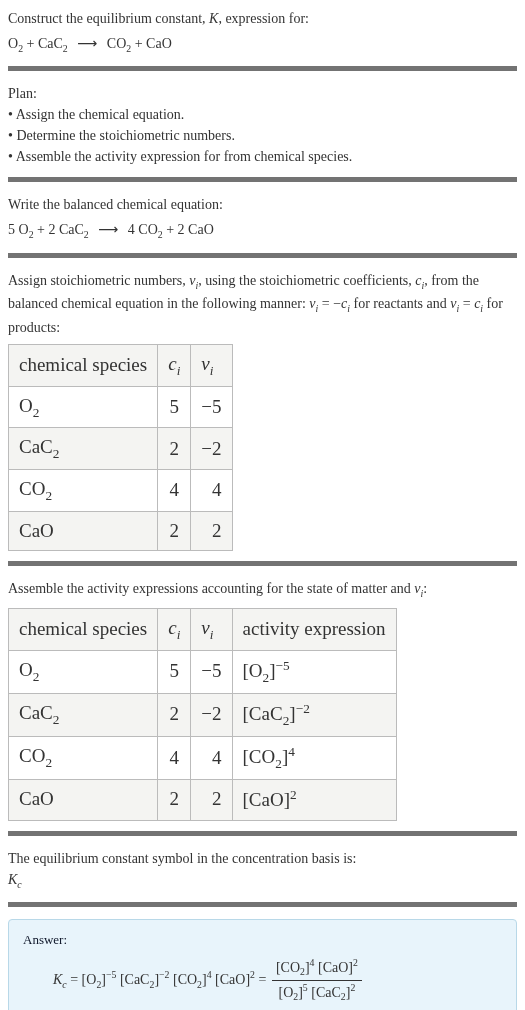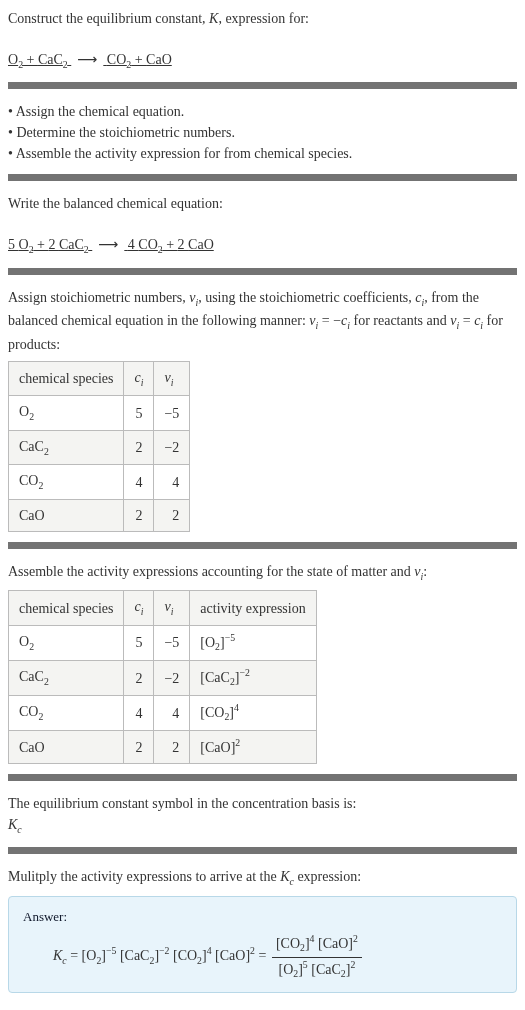--- a/index.html
+++ b/index.html
@@ -5,31 +5,30 @@
   body {
     font-family: Georgia, 'Times New Roman', serif;
     font-size: 14px;
     color: #333;
     margin: 0;
     padding: 8px;
     width: 509px;
     line-height: 1.5;
   }
   .section {
-    border-bottom: 7px solid #737373;
+    border-bottom: 5px solid #737373;
     padding-bottom: 10px;
     margin-bottom: 12px;
   }
   .section:last-child {
     border-bottom: none;
   }
   .equation {
     font-family: Georgia, serif;
-    margin-top: 20px;
-    text-decoration: underline;
+    margin-top: 4px;
   }
   sub {
     font-size: 0.7em;
     vertical-align: sub;
   }
   sup {
     font-size: 0.7em;
     vertical-align: super;
   }
   .arrow {
@@ -41,21 +40,21 @@
   }
   table {
     border-collapse: collapse;
     margin-top: 6px;
   }
   table td, table th {
     border: 1px solid #bbb;
     padding: 5px 10px;
     text-align: left;
     font-weight: normal;
-    font-size: 14px;
+    font-size: 19px;
   }
   table tr:nth-child(odd) td, table tr:nth-child(odd) th {
     background: #f4f4f2;
   }
   table tr:nth-child(even) td {
     background: #fff;
   }
   .answer-box {
     background: #e8f4fb;
     border: 1px solid #b8d8e8;
@@ -97,20 +96,21 @@
     <span>Construct the equilibrium constant, </span><span class="italic">K</span><span>, expression for:</span>
   </div>
   <div class="equation">
     <span>O</span><sub>2</sub><span> + </span><span>CaC</span><sub>2</sub>
     <span class="arrow">⟶</span>
     <span>CO</span><sub>2</sub><span> + </span><span>CaO</span>
   </div>
 </div>
 
 <div class="section">
+  <div>Plan:</div>
   <div>• Assign the chemical equation.</div>
   <div>• Determine the stoichiometric numbers.</div>
   <div>• Assemble the activity expression for from chemical species.</div>
 </div>
 
 <div class="section">
   <div>Write the balanced chemical equation:</div>
   <div class="equation">
     <span>5 </span><span>O</span><sub>2</sub><span> + </span><span>2 </span><span>CaC</span><sub>2</sub>
     <span class="arrow">⟶</span>
@@ -192,23 +192,20 @@
   </tbody>
     </table>
 </div>
 
 <div class="section">
   <div>The equilibrium constant symbol in the concentration basis is:</div>
   <div><span class="italic">K</span><sub class="italic">c</sub></div>
 </div>
 
 <div class="section" style="border-bottom:none;margin-bottom:4px;padding-bottom:4px;">
-  <div>
-    <span>Mulitply the activity expressions to arrive at the </span><span class="italic">K</span><sub class="italic">c</sub><span> expression:</span>
-  </div>
 
   <div class="answer-box">
     <div class="answer-label">Answer:</div>
     <div class="indent">
       <span class="italic">K</span><sub class="italic">c</sub><span> = </span><span>[O</span><sub>2</sub><span>]</span><sup>−5</sup><span> </span><span>[CaC</span><sub>2</sub><span>]</span><sup>−2</sup><span> </span><span>[CO</span><sub>2</sub><span>]</span><sup>4</sup><span> </span><span>[CaO]</span><sup>2</sup><span> = </span><span class="frac"><span class="num"><span>[CO</span><sub>2</sub><span>]</span><sup>4</sup><span> </span><span>[CaO]</span><sup>2</sup></span><span class="den"><span>[O</span><sub>2</sub><span>]</span><sup>5</sup><span> </span><span>[CaC</span><sub>2</sub><span>]</span><sup>2</sup></span></span>
     </div>
   </div>
 </div>
 
 </body></html>

